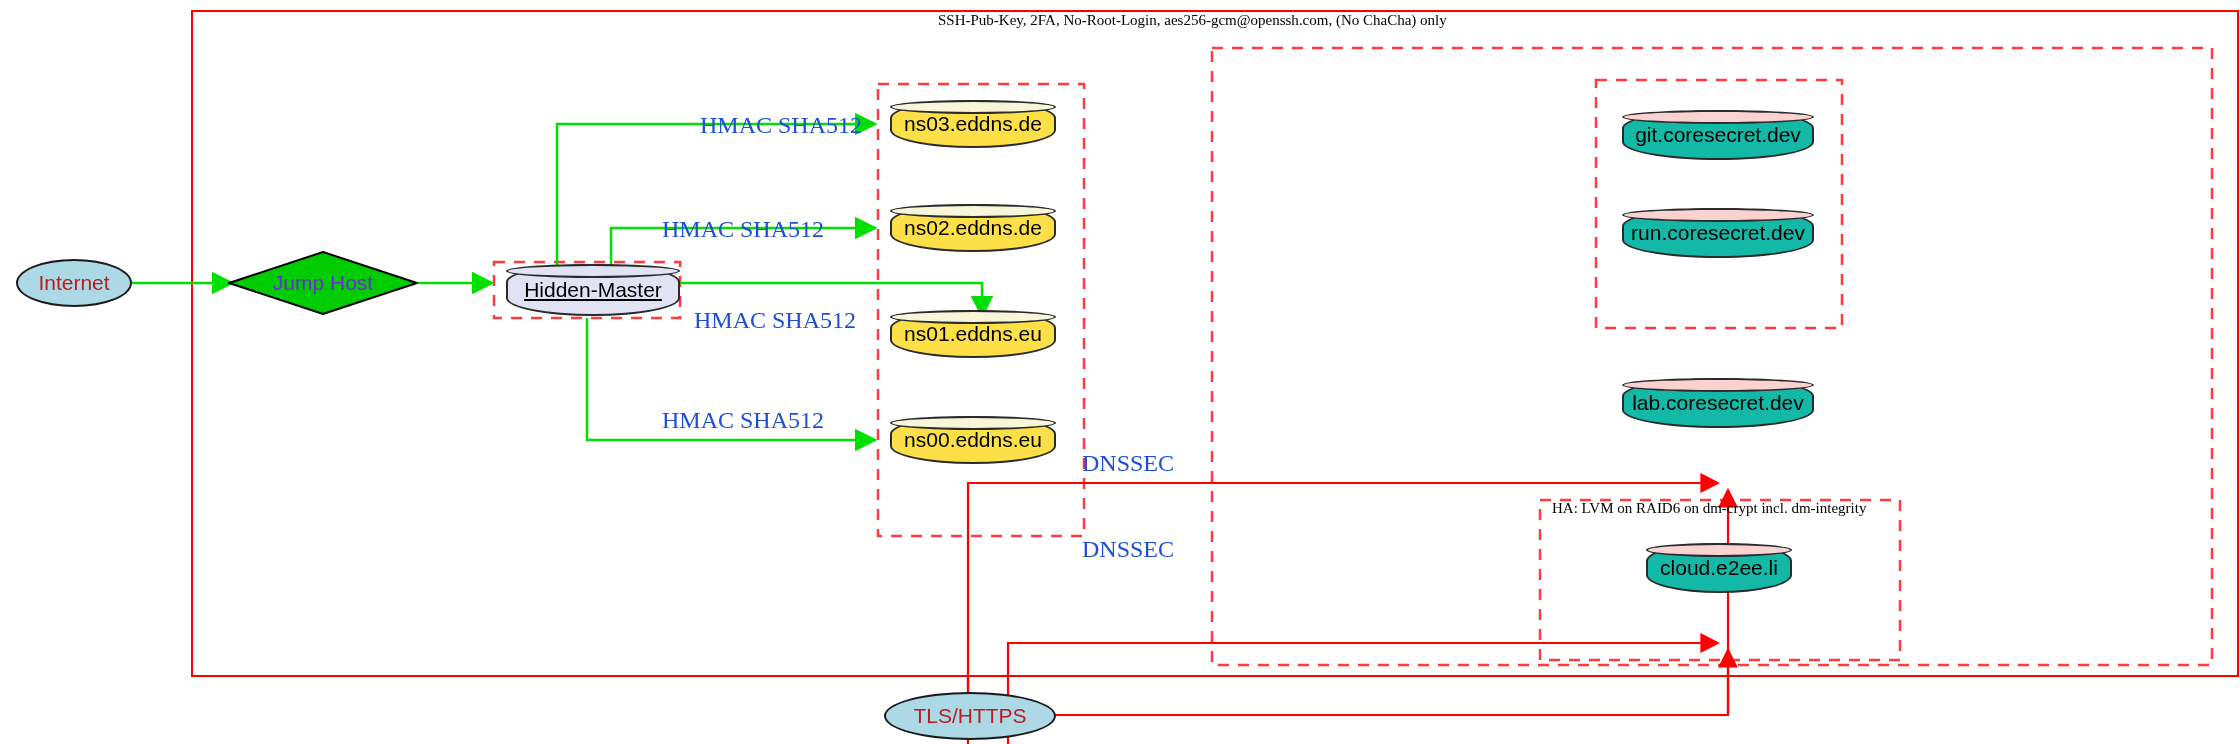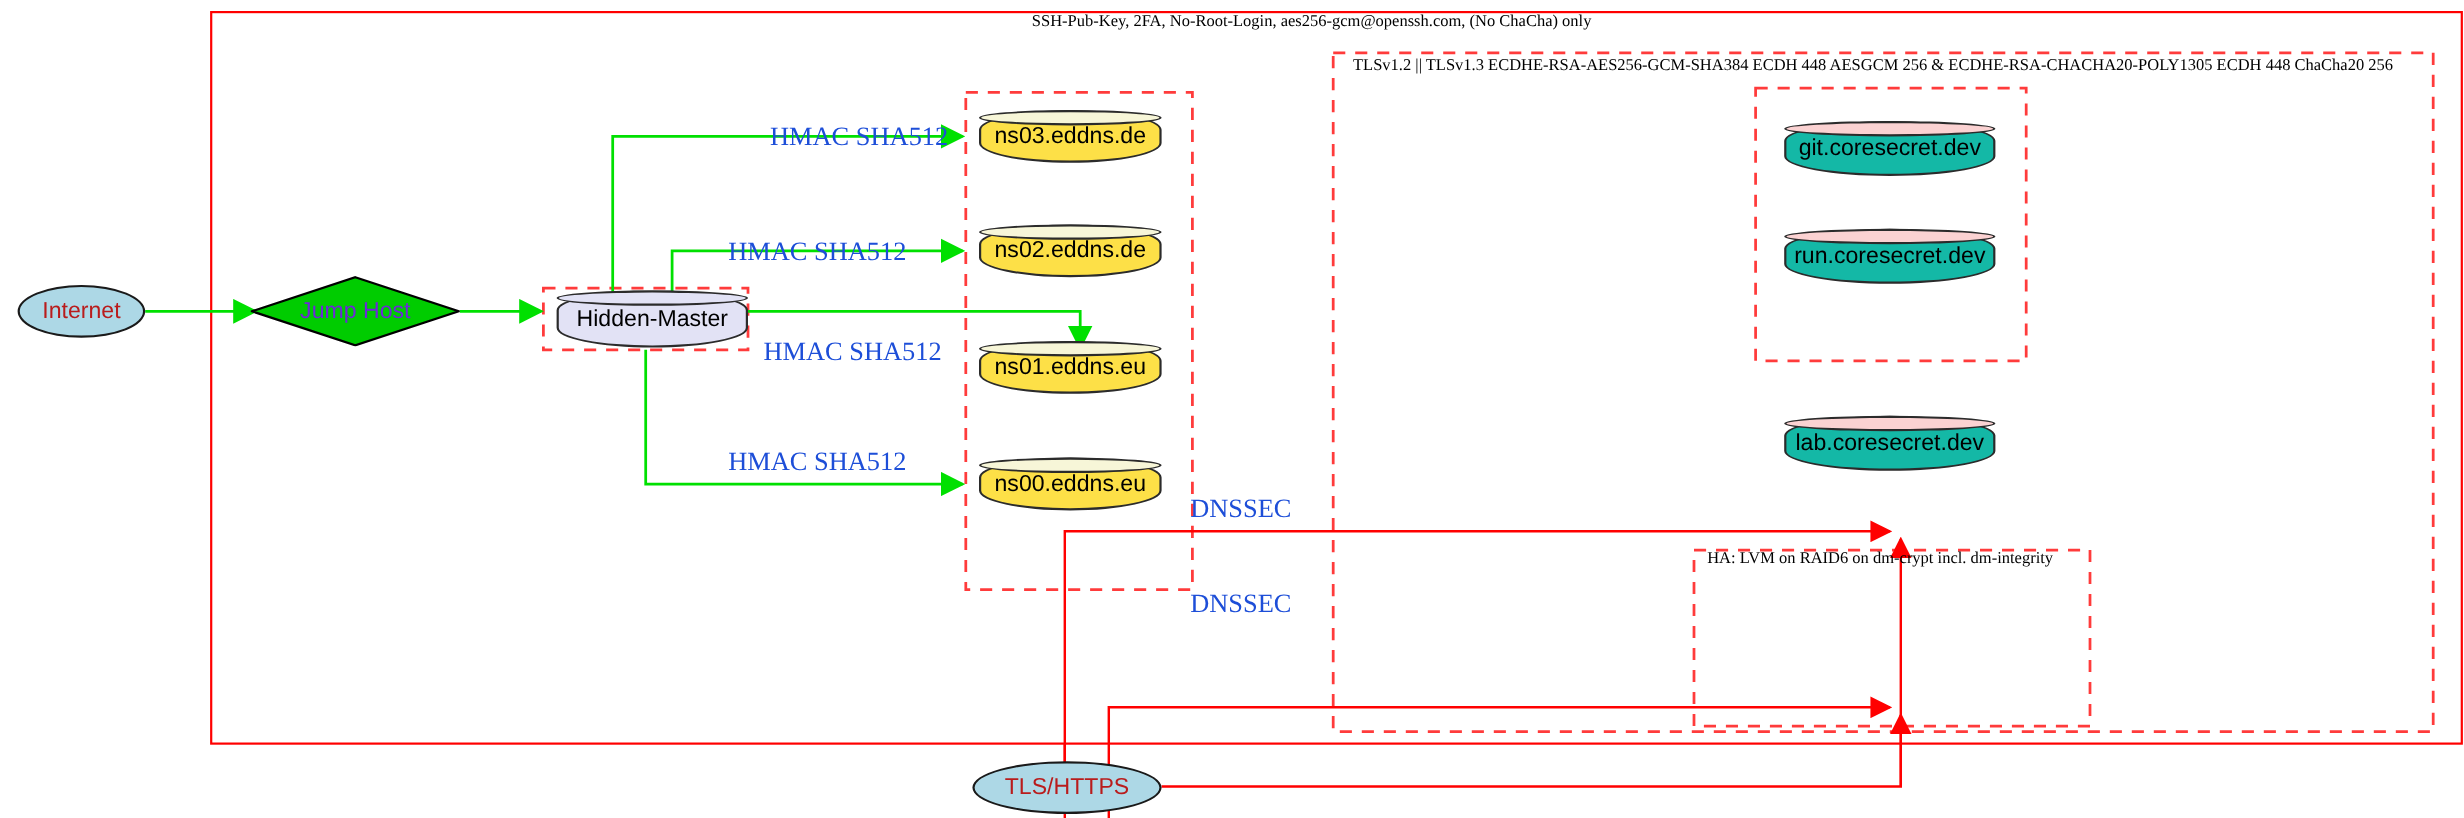--- a/index.html
+++ b/index.html
@@ -80,36 +80,35 @@
     <path d="M1008,744 L1008,643 L1718,643" fill="none" stroke="#ff0000" stroke-width="2.2" marker-end="url(#ahRed)"></path>
 
     <path d="M1056,715 L1728,715 L1728,490" fill="none" stroke="#ff0000" stroke-width="2.2" marker-end="url(#ahRed)"></path>
     <path d="M1728,715 L1728,650" fill="none" stroke="#ff0000" stroke-width="2.2" marker-end="url(#ahRed)"></path>
 
     <path d="M968,676 L968,700" fill="none" stroke="#ff0000" stroke-width="2.2"></path>
   </svg>
 
   <div class="cluster-label" style="left:938px;top:12px;">SSH-Pub-Key, 2FA, No-Root-Login, aes256-gcm@openssh.com, (No ChaCha) only</div>
 
-  <div class="cluster-label" style="left:1230px;top:52px;">TLSv1.2 || TLSv1.3 ECDHE-RSA-AES256-GCM-SHA384 ECDH 448 AESGCM 256 &amp; ECDHE-RSA-CHACHA20-POLY1305 ECDH 448 ChaCha20 256</div>
 
   <div class="cluster-label" style="left:1552px;top:500px;">HA: LVM on RAID6 on dm-crypt incl. dm-integrity</div>
 
   <div class="ell" style="left:16px;top:259px;width:116px;height:48px;">
     <span>Internet</span>
   </div>
 
   <div class="diamond-wrap" style="left:228px;top:251px;width:190px;height:64px;">
     <svg width="190" height="64" style="position:absolute;left:0;top:0;">
       <polygon points="95,1 189,32 95,63 1,32" fill="#00cc00" stroke="#000000" stroke-width="2"></polygon>
     </svg>
     <span class="dlabel">Jump Host</span>
   </div>
 
-  <div class="cyl lav" style="left:506px;top:264px;width:174px;height:52px;">
+  <div class="cyl lav" style="left:506px;top:264px;width:174px;height:52px;text-decoration:underline;">
     <span class="top"></span>
     <span class="lbl">Hidden-Master</span>
   </div>
 
   <div class="cyl yellow" style="left:890px;top:100px;width:166px;height:48px;">
     <span class="top"></span>
     <span class="lbl">ns03.eddns.de</span>
   </div>
 
   <div class="cyl yellow" style="left:890px;top:204px;width:166px;height:48px;">
@@ -135,20 +134,24 @@
   <div class="cyl pink" style="left:1622px;top:378px;width:192px;height:50px;">
     <span class="top"></span>
     <span class="lbl">lab.coresecret.dev</span>
   </div>
 
   <div class="cyl pink" style="left:1622px;top:208px;width:192px;height:50px;">
     <span class="top"></span>
     <span class="lbl">run.coresecret.dev</span>
   </div>
 
+  <div class="cyl pink" style="left:1646px;top:543px;width:146px;height:50px;">
+    <span class="top"></span>
+    <span class="lbl">cloud.e2ee.li</span>
+  </div>
 
   <div class="ell" style="left:884px;top:692px;width:172px;height:48px;">
     <span>TLS/HTTPS</span>
   </div>
 
   <div class="edge-label" style="left:700px;top:112px;">HMAC SHA512</div>
   <div class="edge-label" style="left:662px;top:216px;">HMAC SHA512</div>
   <div class="edge-label" style="left:694px;top:307px;">HMAC SHA512</div>
   <div class="edge-label" style="left:662px;top:407px;">HMAC SHA512</div>
 

